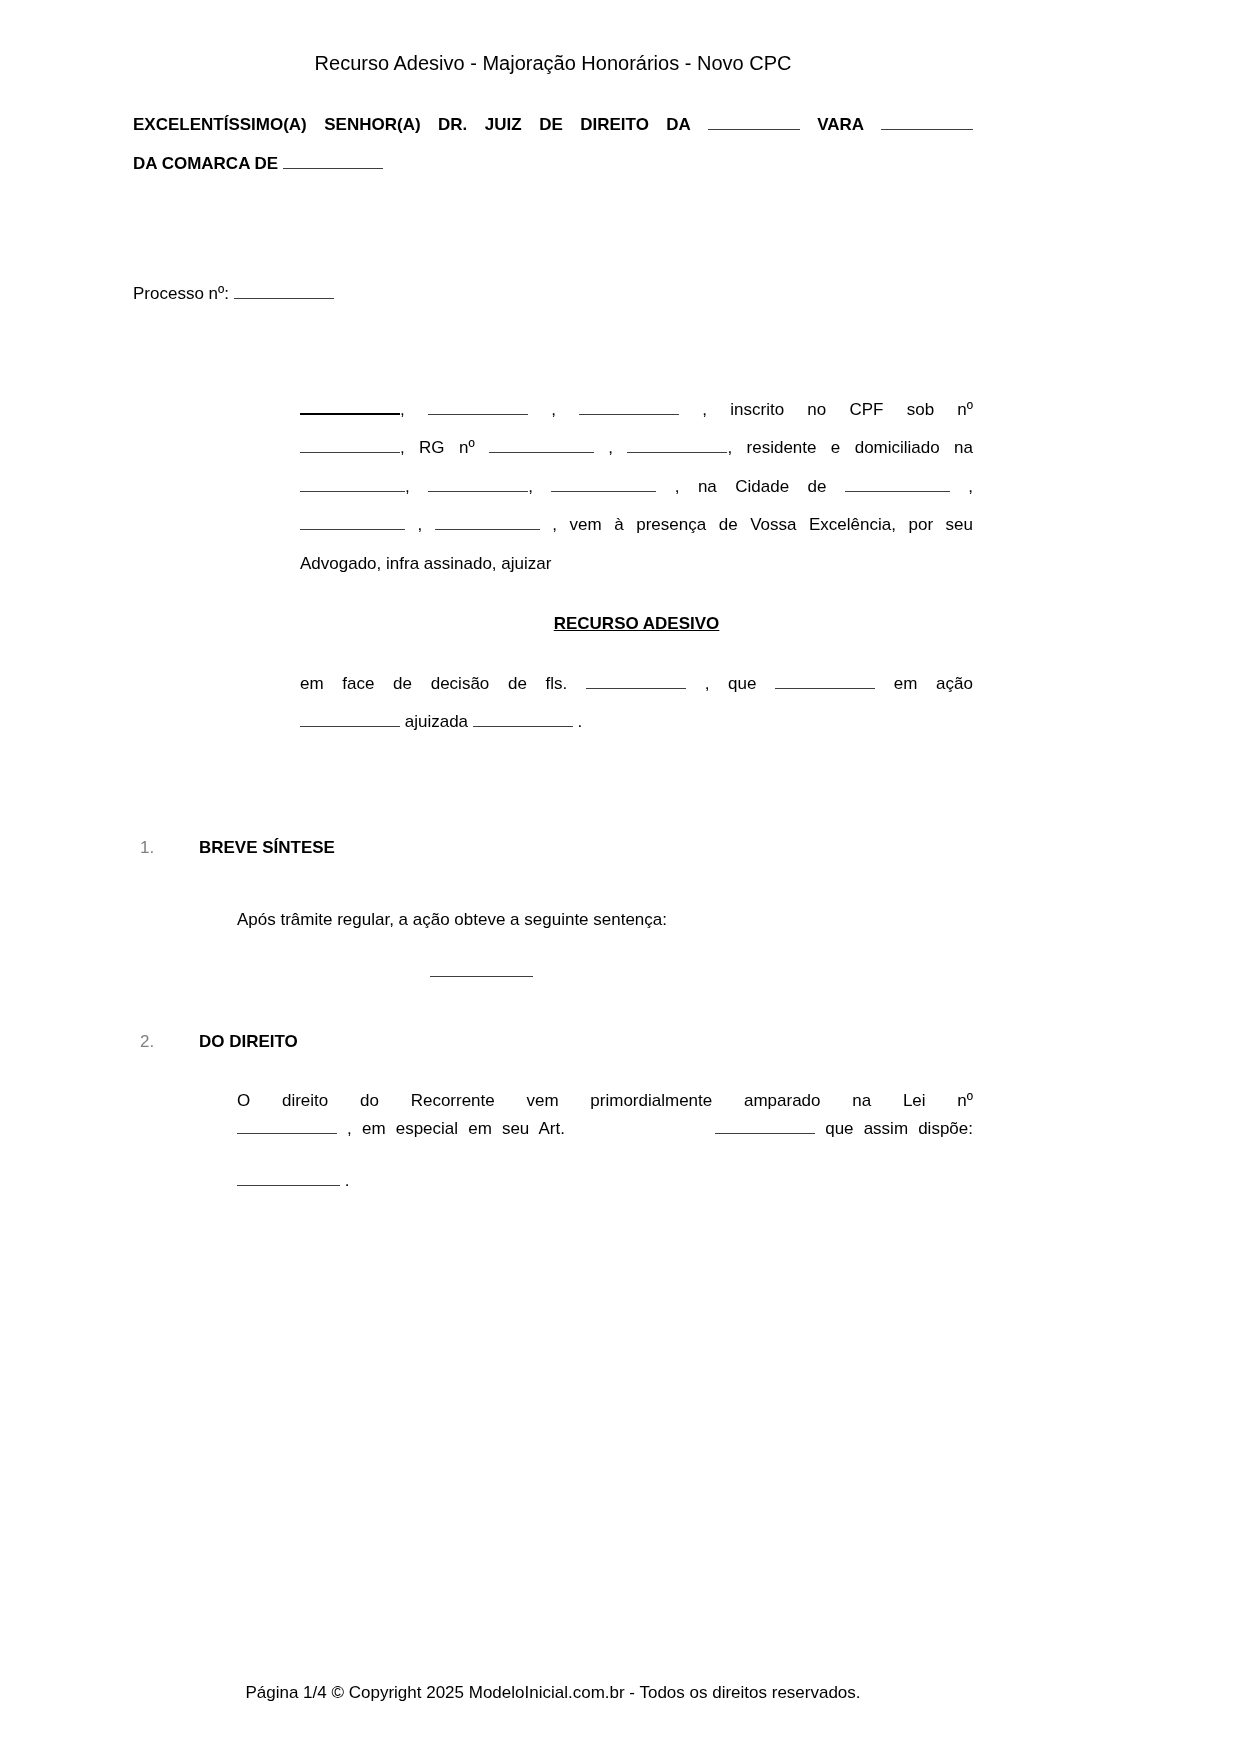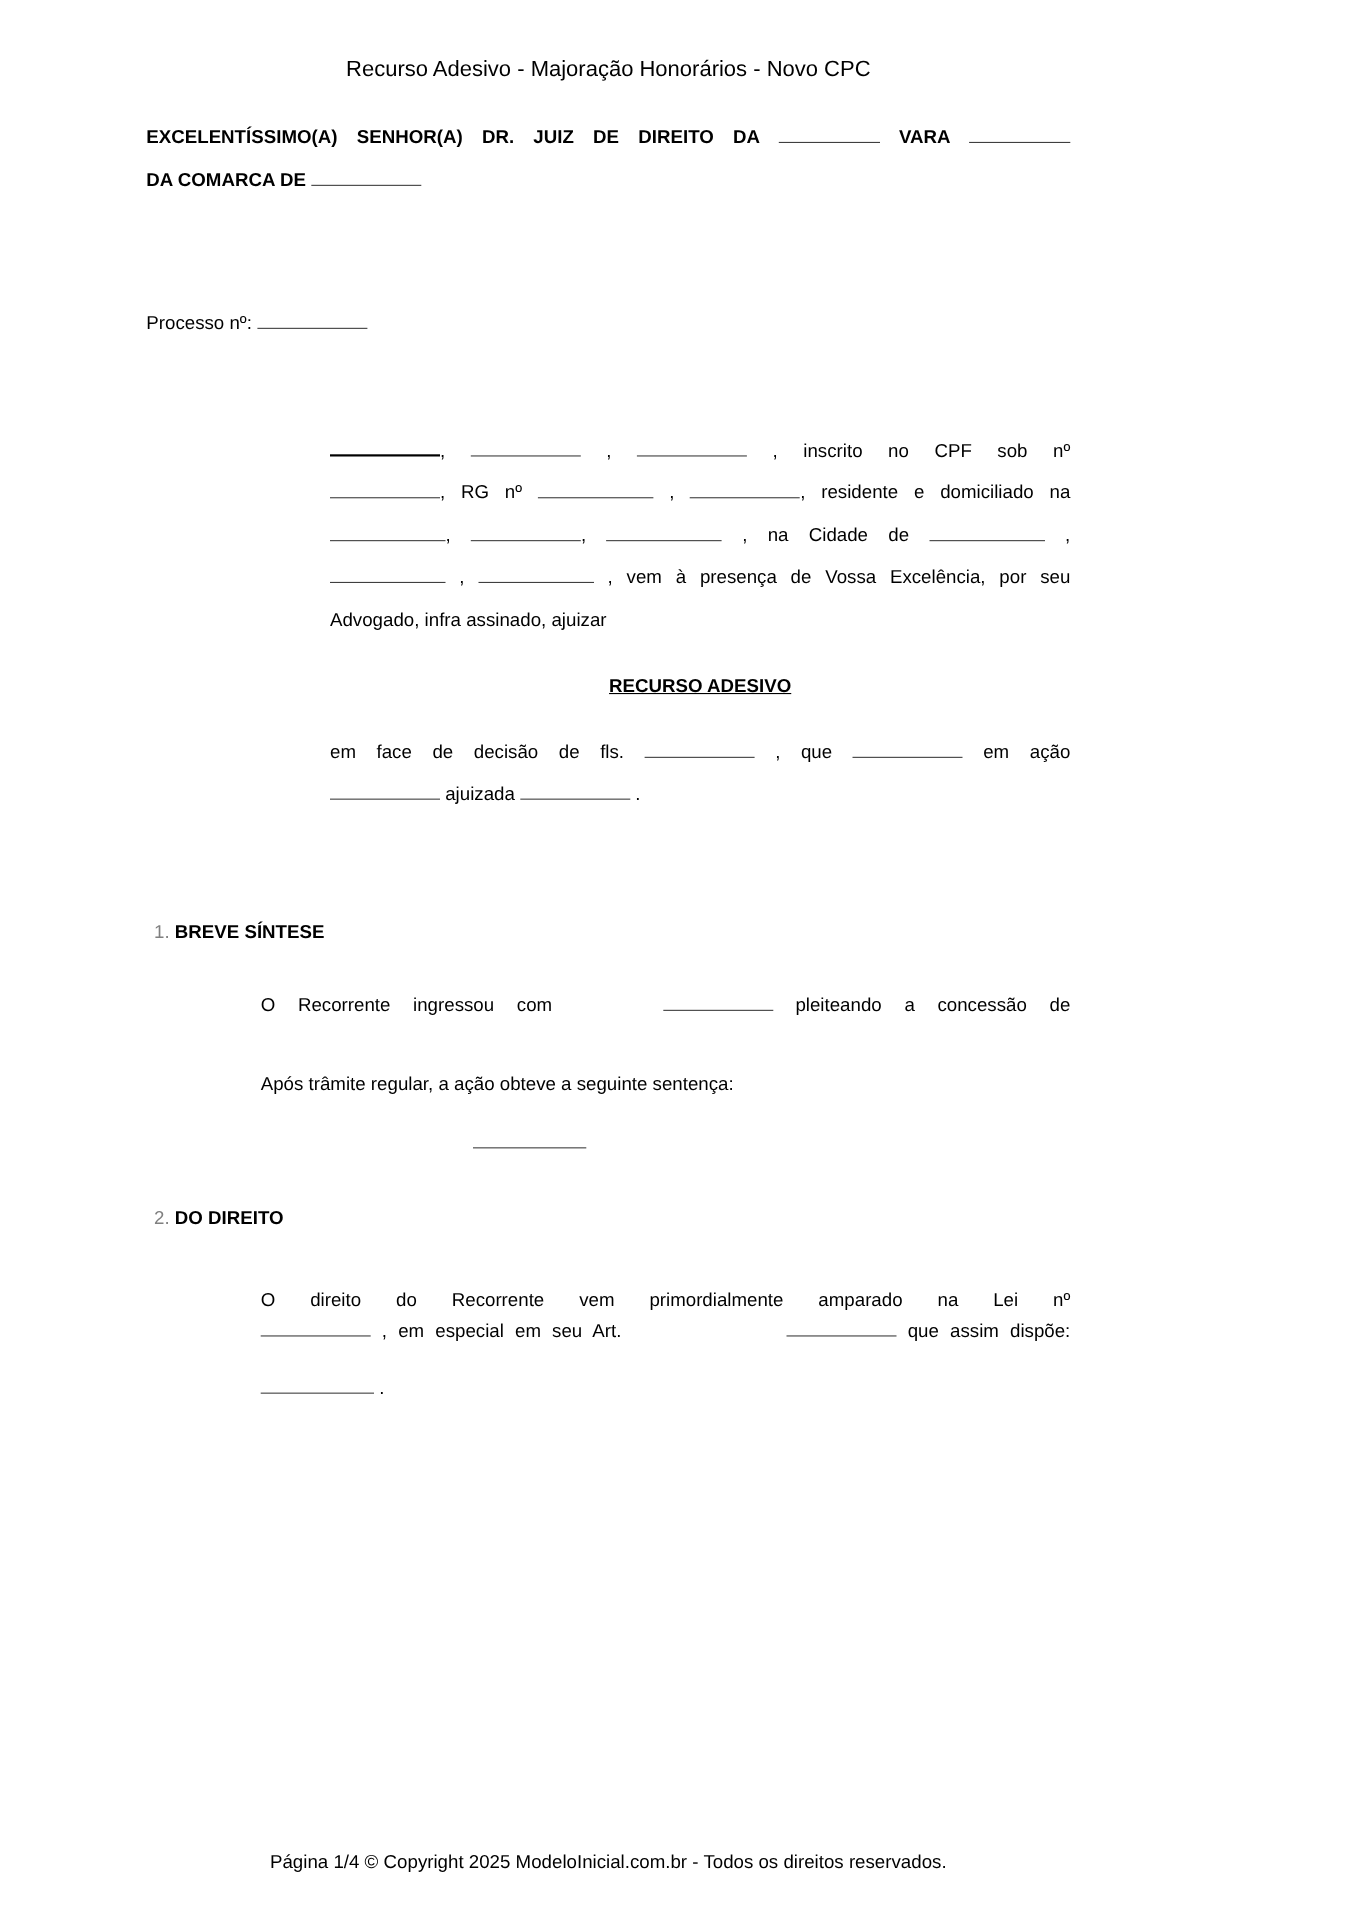--- a/index.html
+++ b/index.html
@@ -18,33 +18,33 @@
   .lh-28 .line { line-height:28px; }
   .bold { font-weight:bold; }
   .ind-300 { margin-left:167px; }
   .ind-237 { margin-left:104px; }
   .blank { display:inline-block; height:12px; border-bottom:1px solid #3f3f3f; }
   .blank.bold { border-bottom:2px solid #000; }
   .gap { display:inline-block; height:1px; }
   .heading-center { margin-left:167px; font-weight:bold; line-height:38.5px; text-align:center;text-decoration:underline; }
   .section-h { margin-left:7px; line-height:39px; }
   .section-num { color:#808080; }
-  .section-title { font-weight:bold; }
+  .section-title { font-weight:bold;margin-left:40px; }
   .mt-header { margin-top:28px; }
   .mt-processo { margin-top:92px; }
   .mt-qual { margin-top:77px; }
   .mt-recurso { margin-top:22px; }
   .mt-emface { margin-top:21px; }
   .mt-s1 { margin-top:86px; }
   .mt-orec { margin-top:28px; }
   .mt-apos { margin-top:34px; }
   .mt-sent { margin-top:14px; }
   .mt-desta { margin-top:32px; }
   .mt-s2 { margin-top:30px; }
-  .mt-odir { margin-top:41px; }
+  .mt-odir { margin-top:26px; }
   .mt-odirb { margin-top:24px; }
   .footer { position:absolute; left:133px; width:840px; bottom:50px; text-align:center; line-height:22px; }
 </style>
 </head>
 <body>
 
 <div class="page">
   <div class="content">
 
     <div class="doc-title">Recurso Adesivo - Majoração Honorários - Novo CPC</div>
@@ -72,21 +72,20 @@
         <div class="line just">em face de decisão de fls. <span class="blank" style="width: 100px;"></span> , que <span class="blank" style="width: 100px;"></span> em ação</div>
         <div class="line"><span class="blank" style="width: 100px;"></span> ajuizada <span class="blank" style="width: 100px;"></span> .</div>
       </div>
 
     <div class="section-h mt-s1">
       <span class="section-num">1.</span>
       <span class="section-title">BREVE SÍNTESE</span>
     </div>
 
     <div class="para ind-237 mt-orec">
-        <div class="line just">O Recorrente ingressou com <span class="gap" style="width: 80px;"></span><span class="blank" style="width: 100px;"></span> pleiteando a concessão de</div>
       </div>
 
     <div class="para ind-237 mt-apos">
         <div class="line">Após trâmite regular, a ação obteve a seguinte sentença:</div>
       </div>
 
     <div class="para mt-sent">
         <div class="line"><span class="gap" style="width: 297px;"></span><span class="blank" style="width: 103px;"></span></div>
       </div>
 

